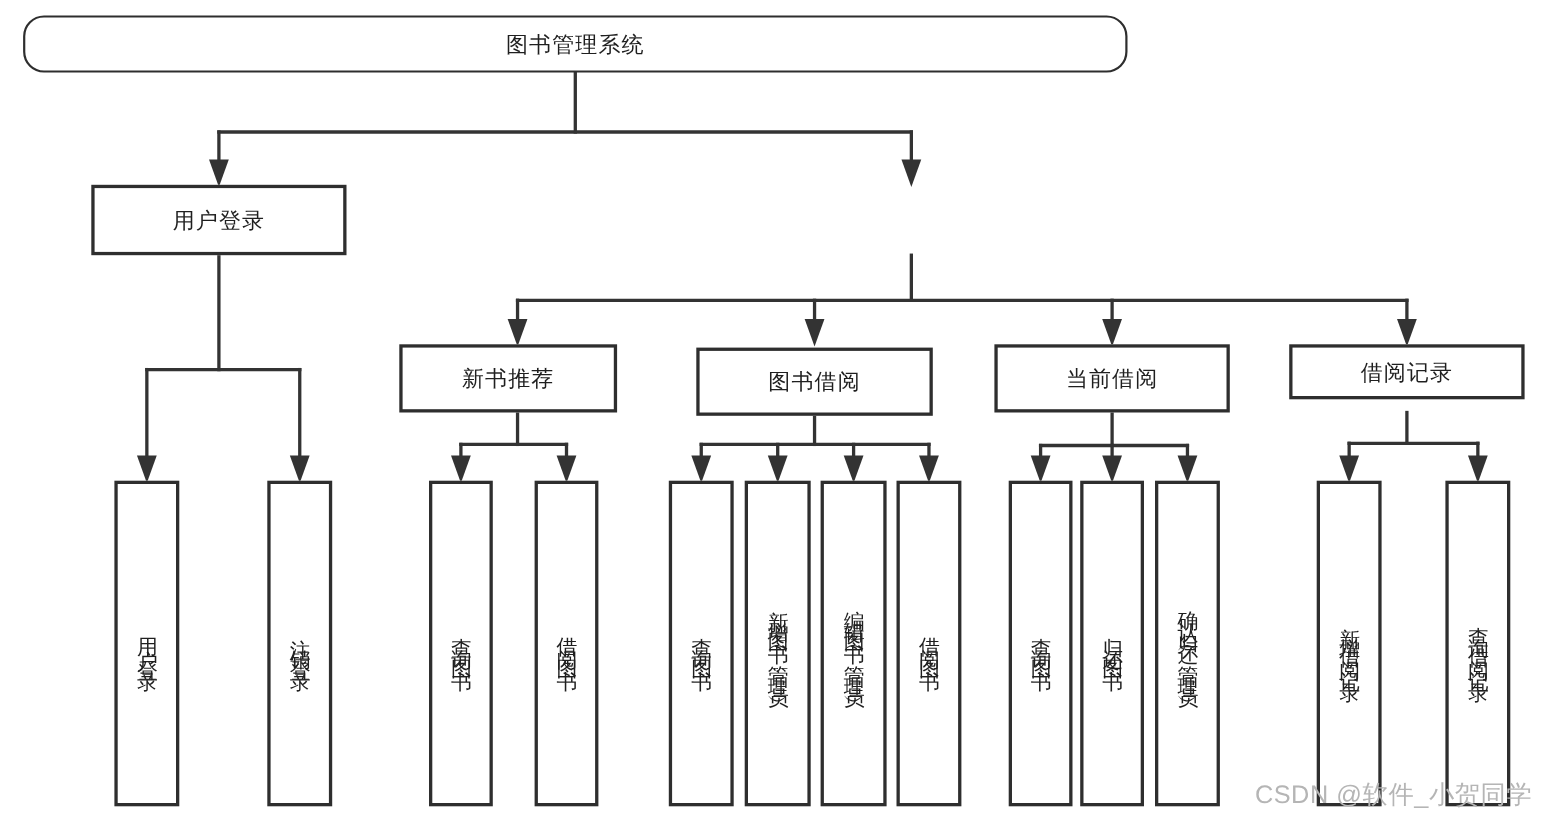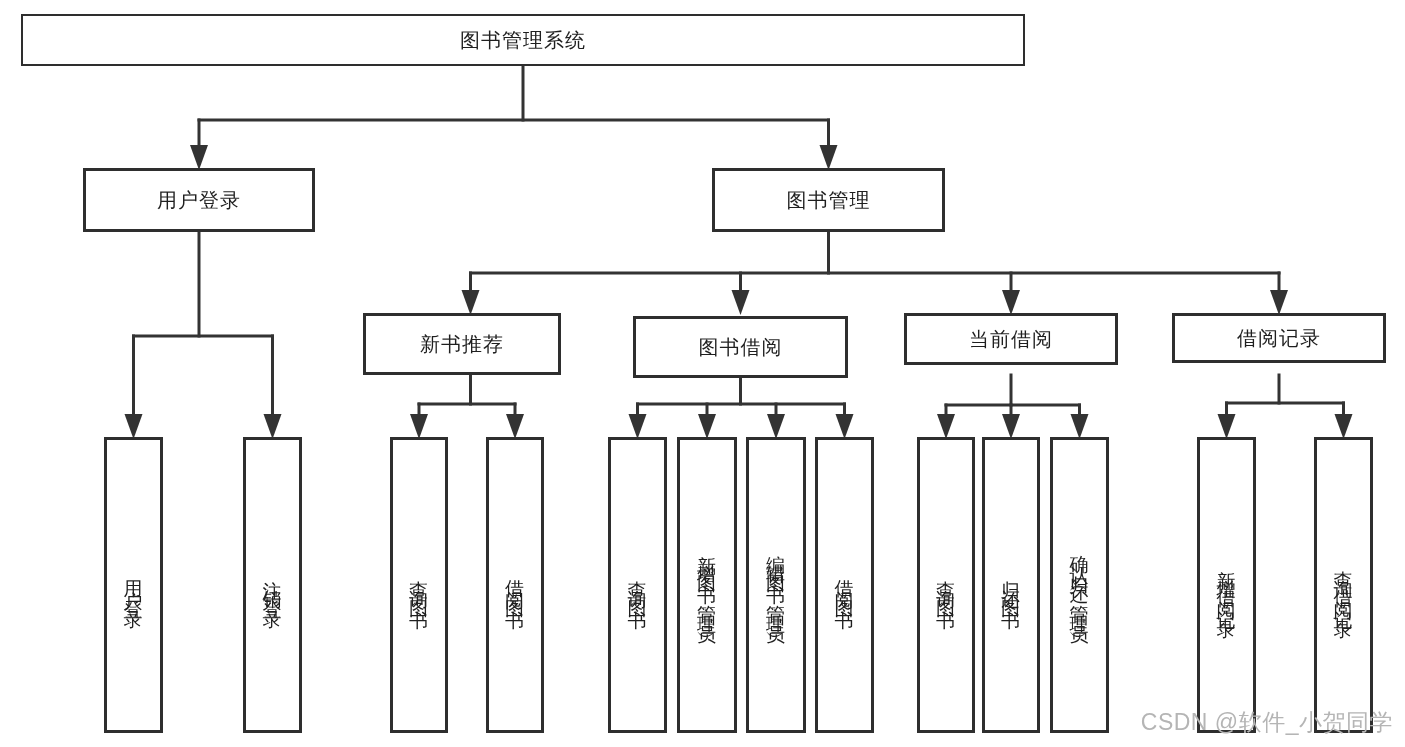--- a/index.html
+++ b/index.html
@@ -16,21 +16,21 @@
   }
   .node{
     position:absolute;
     box-sizing:border-box;
     border:3px solid var(--box-border,#2e2e2e);
     background:#ffffff;
     display:flex;align-items:center;justify-content:center;
     color:var(--text,#1f1f1f);
     z-index:1;
   }
-  .node.root{border-width:2px;}
+  .node.root{border-width:2px;border-radius:19px;}
   .node.horizontal .node-label{
     font-size:20px;
     letter-spacing:1px;
     white-space:nowrap;
   }
   .node.vertical .node-label{
     writing-mode:vertical-rl;
     text-orientation:mixed;
     font-size:19px;
     letter-spacing:10px;
@@ -104,30 +104,27 @@
       <polygon points="1334.5,414 1352.5,414 1343.5,439" fill="#333333"></polygon>
     </svg>
 
   <div class="watermark">CSDN @软件_小贺同学</div>
 <div class="node horizontal root" style="left: 21px; top: 14px; width: 1004px; height: 52px;">
       <span class="node-label">图书管理系统</span>
     </div>
     <div class="node horizontal" style="left: 83px; top: 168px; width: 232px; height: 64px;">
       <span class="node-label">用户登录</span>
     </div>
-    <div class="node horizontal" style="left: 712px; top: 168px; width: 233px; height: 64px;">
-      <span class="node-label">图书管理</span>
-    </div>
     <div class="node horizontal" style="left: 363px; top: 313px; width: 198px; height: 62px;">
       <span class="node-label">新书推荐</span>
     </div>
     <div class="node horizontal" style="left: 633px; top: 296px; width: 215px; height: 62px; margin-top: 20px;">
       <span class="node-label">图书借阅</span>
     </div>
-    <div class="node horizontal" style="left: 904px; top: 313px; width: 214px; height: 52px;">
+    <div class="node horizontal" style="left: 904px; top: 313px; width: 214px; height: 62px;">
       <span class="node-label">当前借阅</span>
     </div>
     <div class="node horizontal" style="left: 1172px; top: 313px; width: 214px; height: 50px;">
       <span class="node-label">借阅记录</span>
     </div>
     <div class="node vertical" style="left: 104px; top: 437px; width: 59px; height: 296px;">
       <span class="node-label">用户登录</span>
     </div>
     <div class="node vertical" style="left: 243px; top: 437px; width: 59px; height: 296px;">
       <span class="node-label">注销登录</span>

